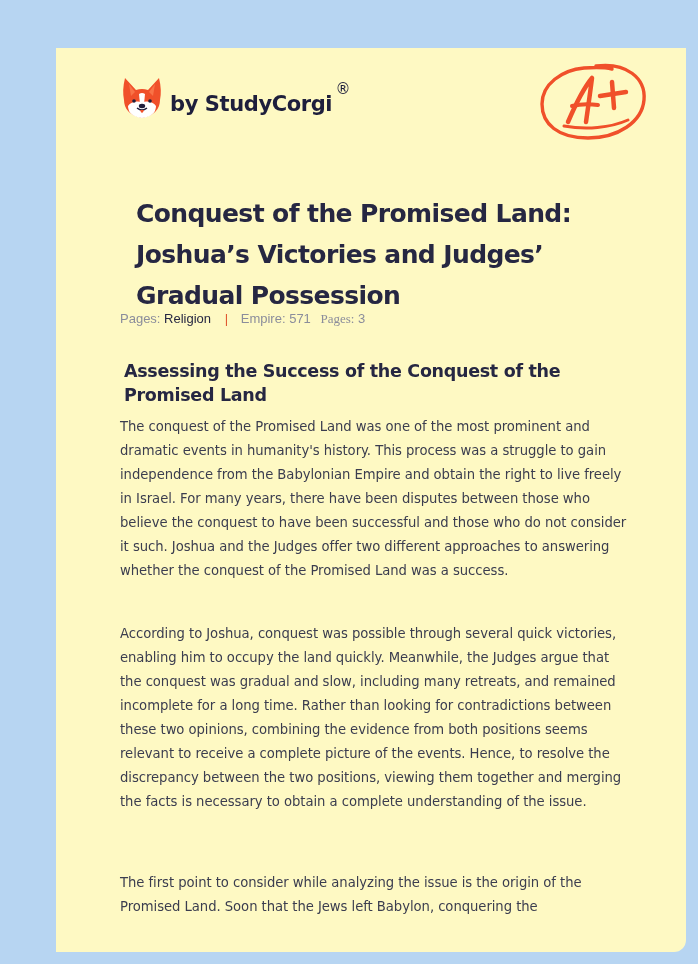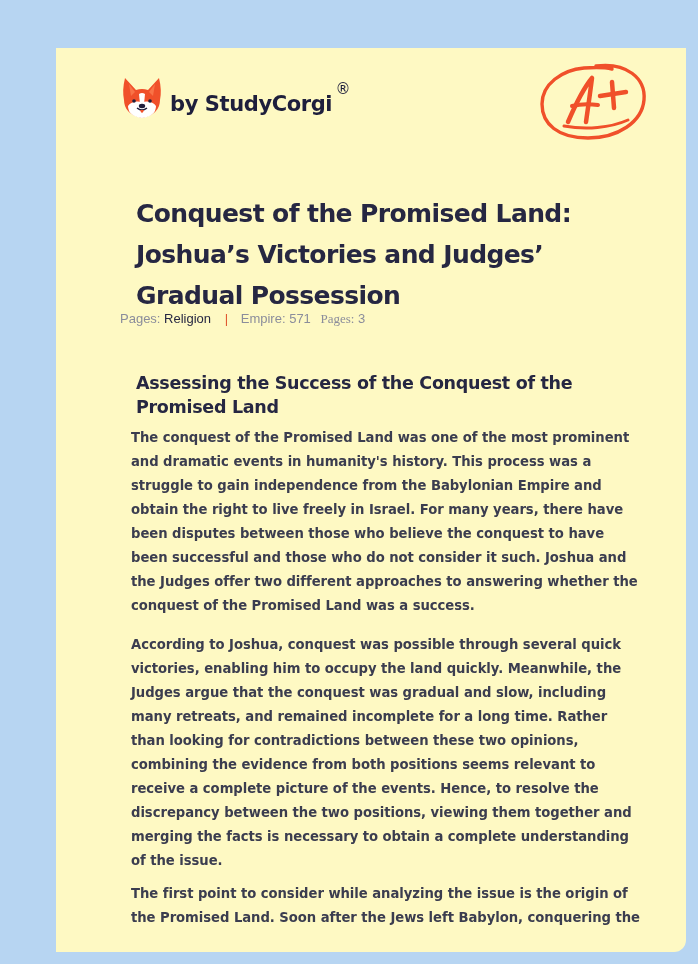--- a/index.html
+++ b/index.html
@@ -84,42 +84,41 @@
       color: #e0562f;
       margin: 0 9px 0 10px;
     }
     .meta .pages-label {
       margin-left: 6px;
       font-family: Liberation Serif, serif;
     }
     h2 {
       position: absolute;
       left: 64px;
-      margin: 16px;
+      margin: 4px;
       width: 480px;
       font-family: "DejaVu Sans", sans-serif;
       font-weight: bold;
       font-size: 17.5px;
       line-height: 24px;
       color: #262742;
       letter-spacing: -0.3px;
     }
     .h2a { top: 307px; }
     .h2b { top: 553px; }
     p {
       position: absolute;
       left: 64px;
       width: 512px;
-      margin: 11px;
+      margin: 0;
       font-family: "DejaVu Sans", sans-serif;
       font-size: 13.2px;
       line-height: 24px;
       color: #3b3d4f;
       letter-spacing: -0.05px;
-      font-weight: bold;
     }
     .p1 { top: 367px; }
     .p2 { top: 574px; }
     .p3 { top: 823px; }
   </style>
 </head>
 <body>
 
 <div class="card">
 
@@ -175,15 +174,15 @@
     <span>Empire:</span>
     <span>571</span>
     <span class="pages-label">Pages:</span>
     <span>3</span>
   </div>
 
   <h2 class="h2a">Assessing the Success of the Conquest of the Promised Land</h2>
   <p class="p1">The conquest of the Promised Land was one of the most prominent and dramatic events in humanity's history. This process was a struggle to gain independence from the Babylonian Empire and obtain the right to live freely in Israel. For many years, there have been disputes between those who believe the conquest to have been successful and those who do not consider it such. Joshua and the Judges offer two different approaches to answering whether the conquest of the Promised Land was a success.</p>
 
   <p class="p2">According to Joshua, conquest was possible through several quick victories, enabling him to occupy the land quickly. Meanwhile, the Judges argue that the conquest was gradual and slow, including many retreats, and remained incomplete for a long time. Rather than looking for contradictions between these two opinions, combining the evidence from both positions seems relevant to receive a complete picture of the events. Hence, to resolve the discrepancy between the two positions, viewing them together and merging the facts is necessary to obtain a complete understanding of the issue.</p>
-  <p class="p3">The first point to consider while analyzing the issue is the origin of the Promised Land. Soon after the Jews left Babylon, conquering the</p>
+  <p class="p3">The first point to consider while analyzing the issue is the origin of the Promised Land. Soon that the Jews left Babylon, conquering the</p>
 
 </div>
 
 </body></html>

